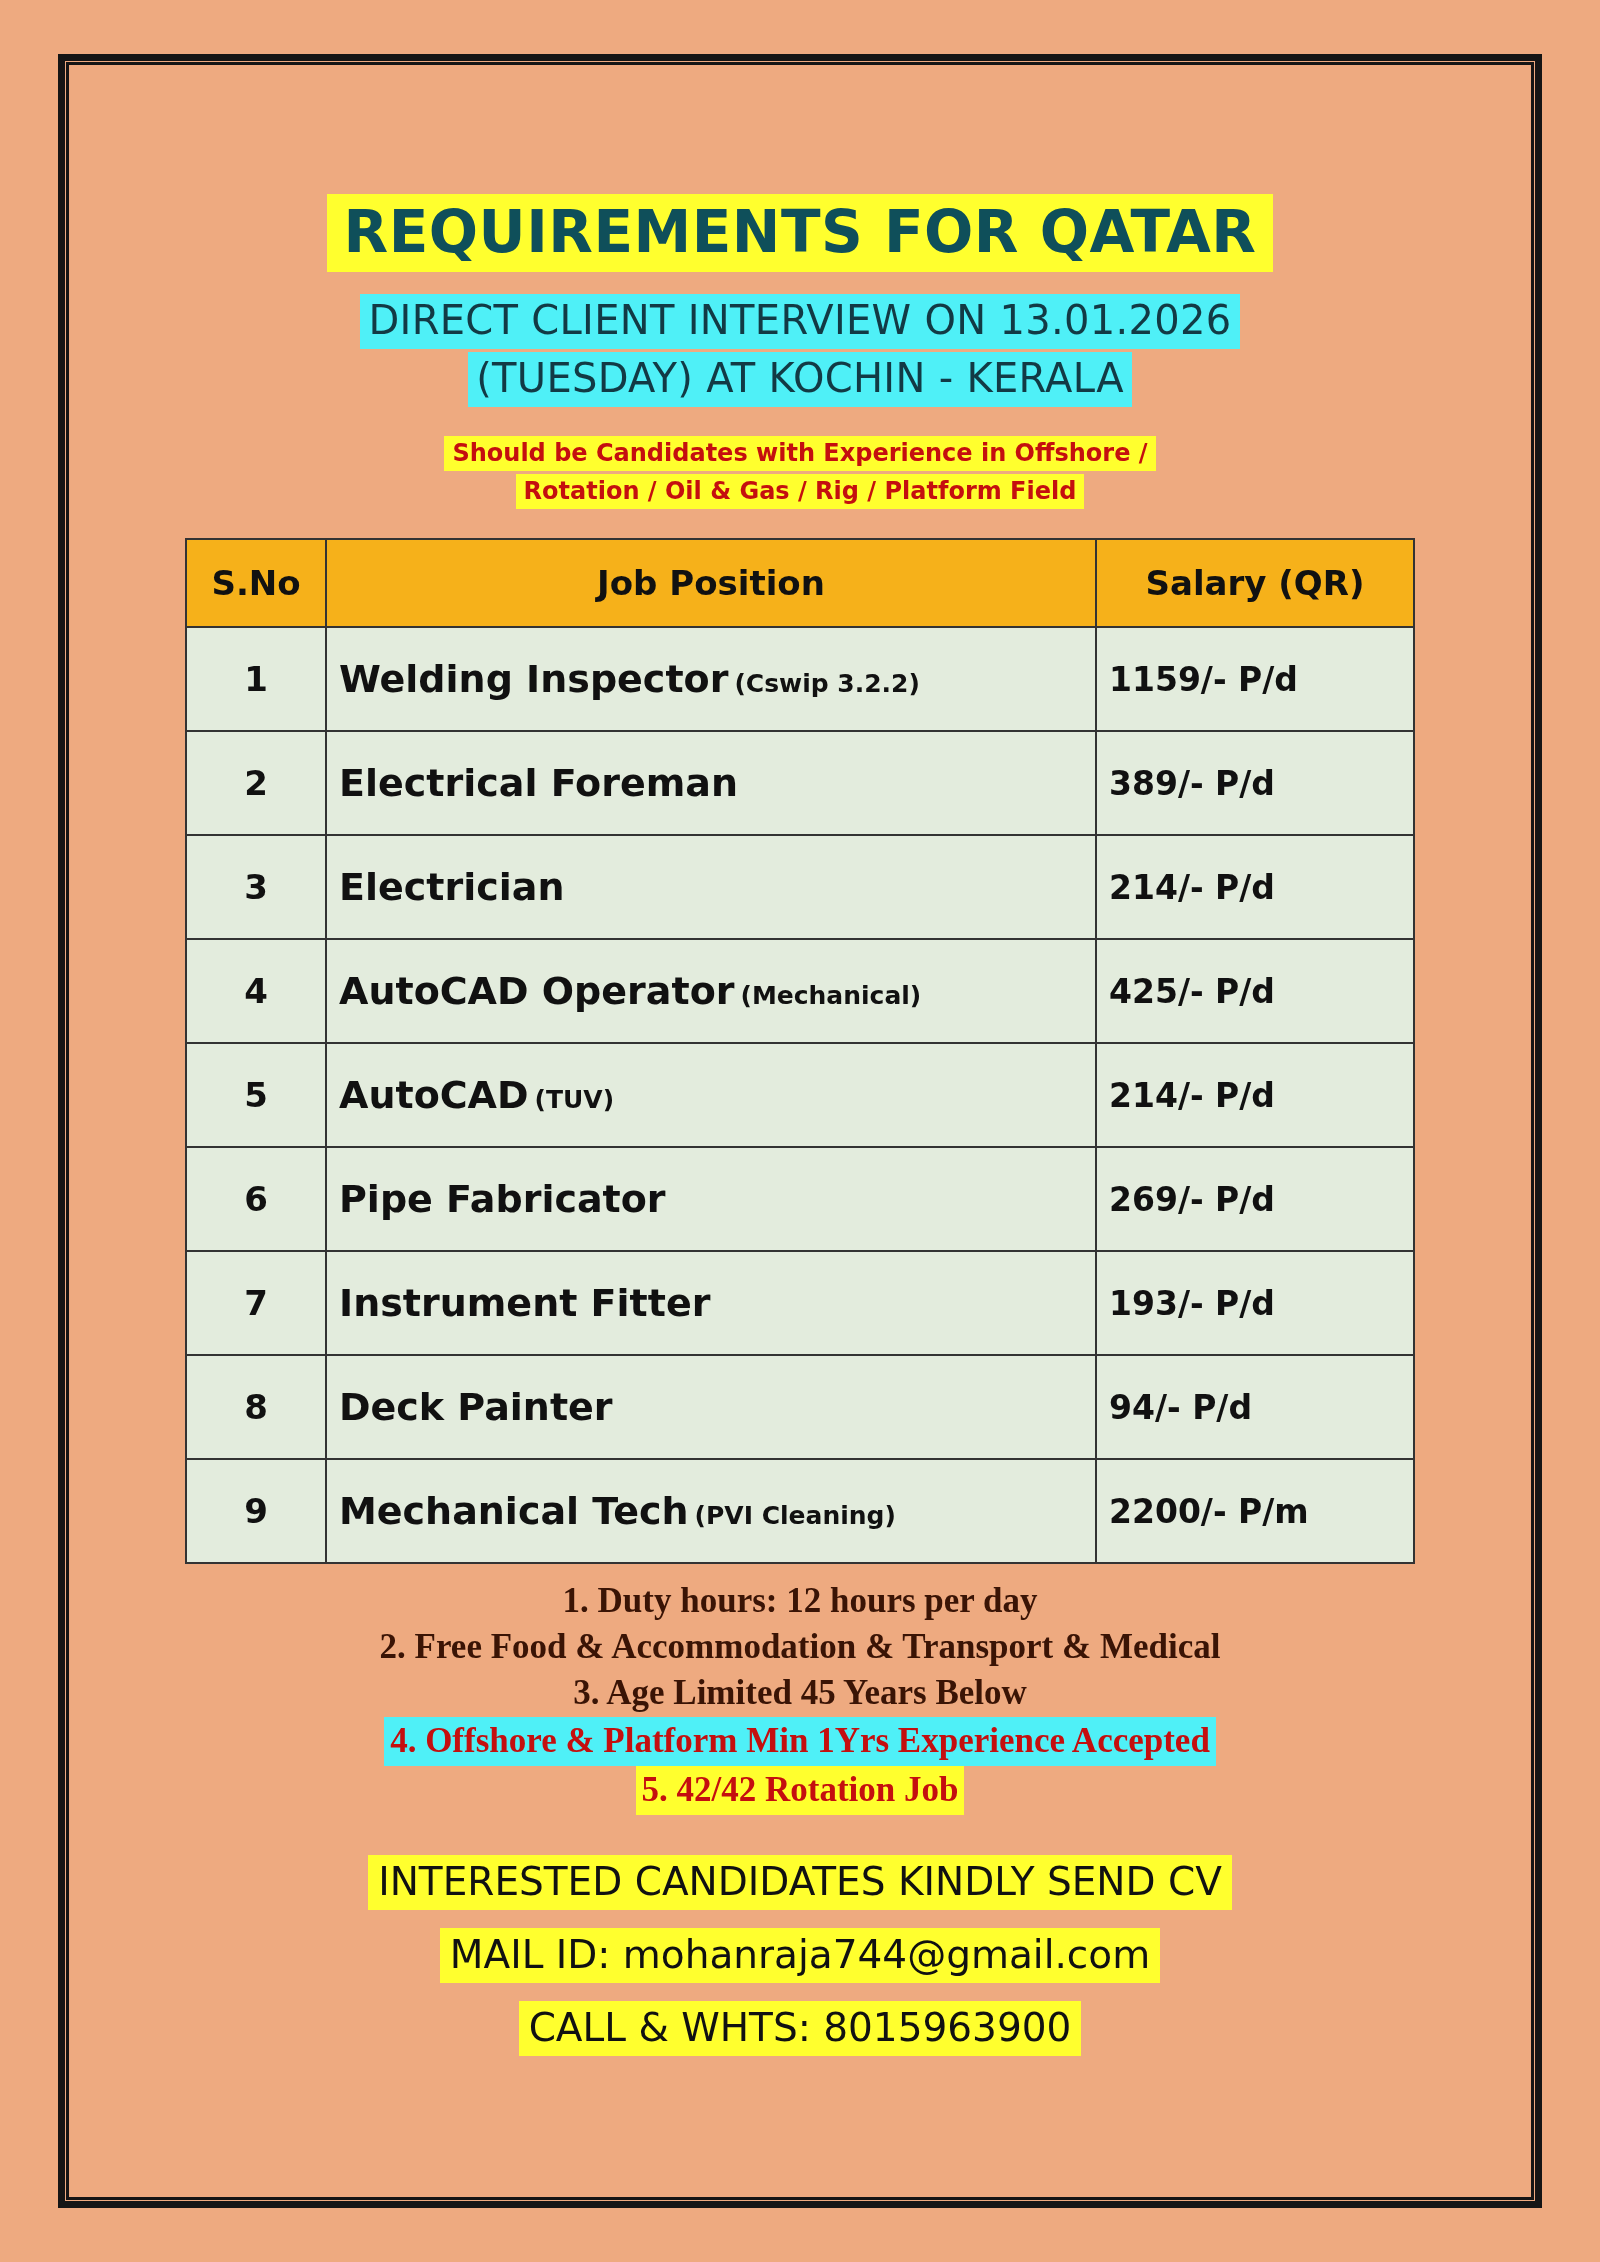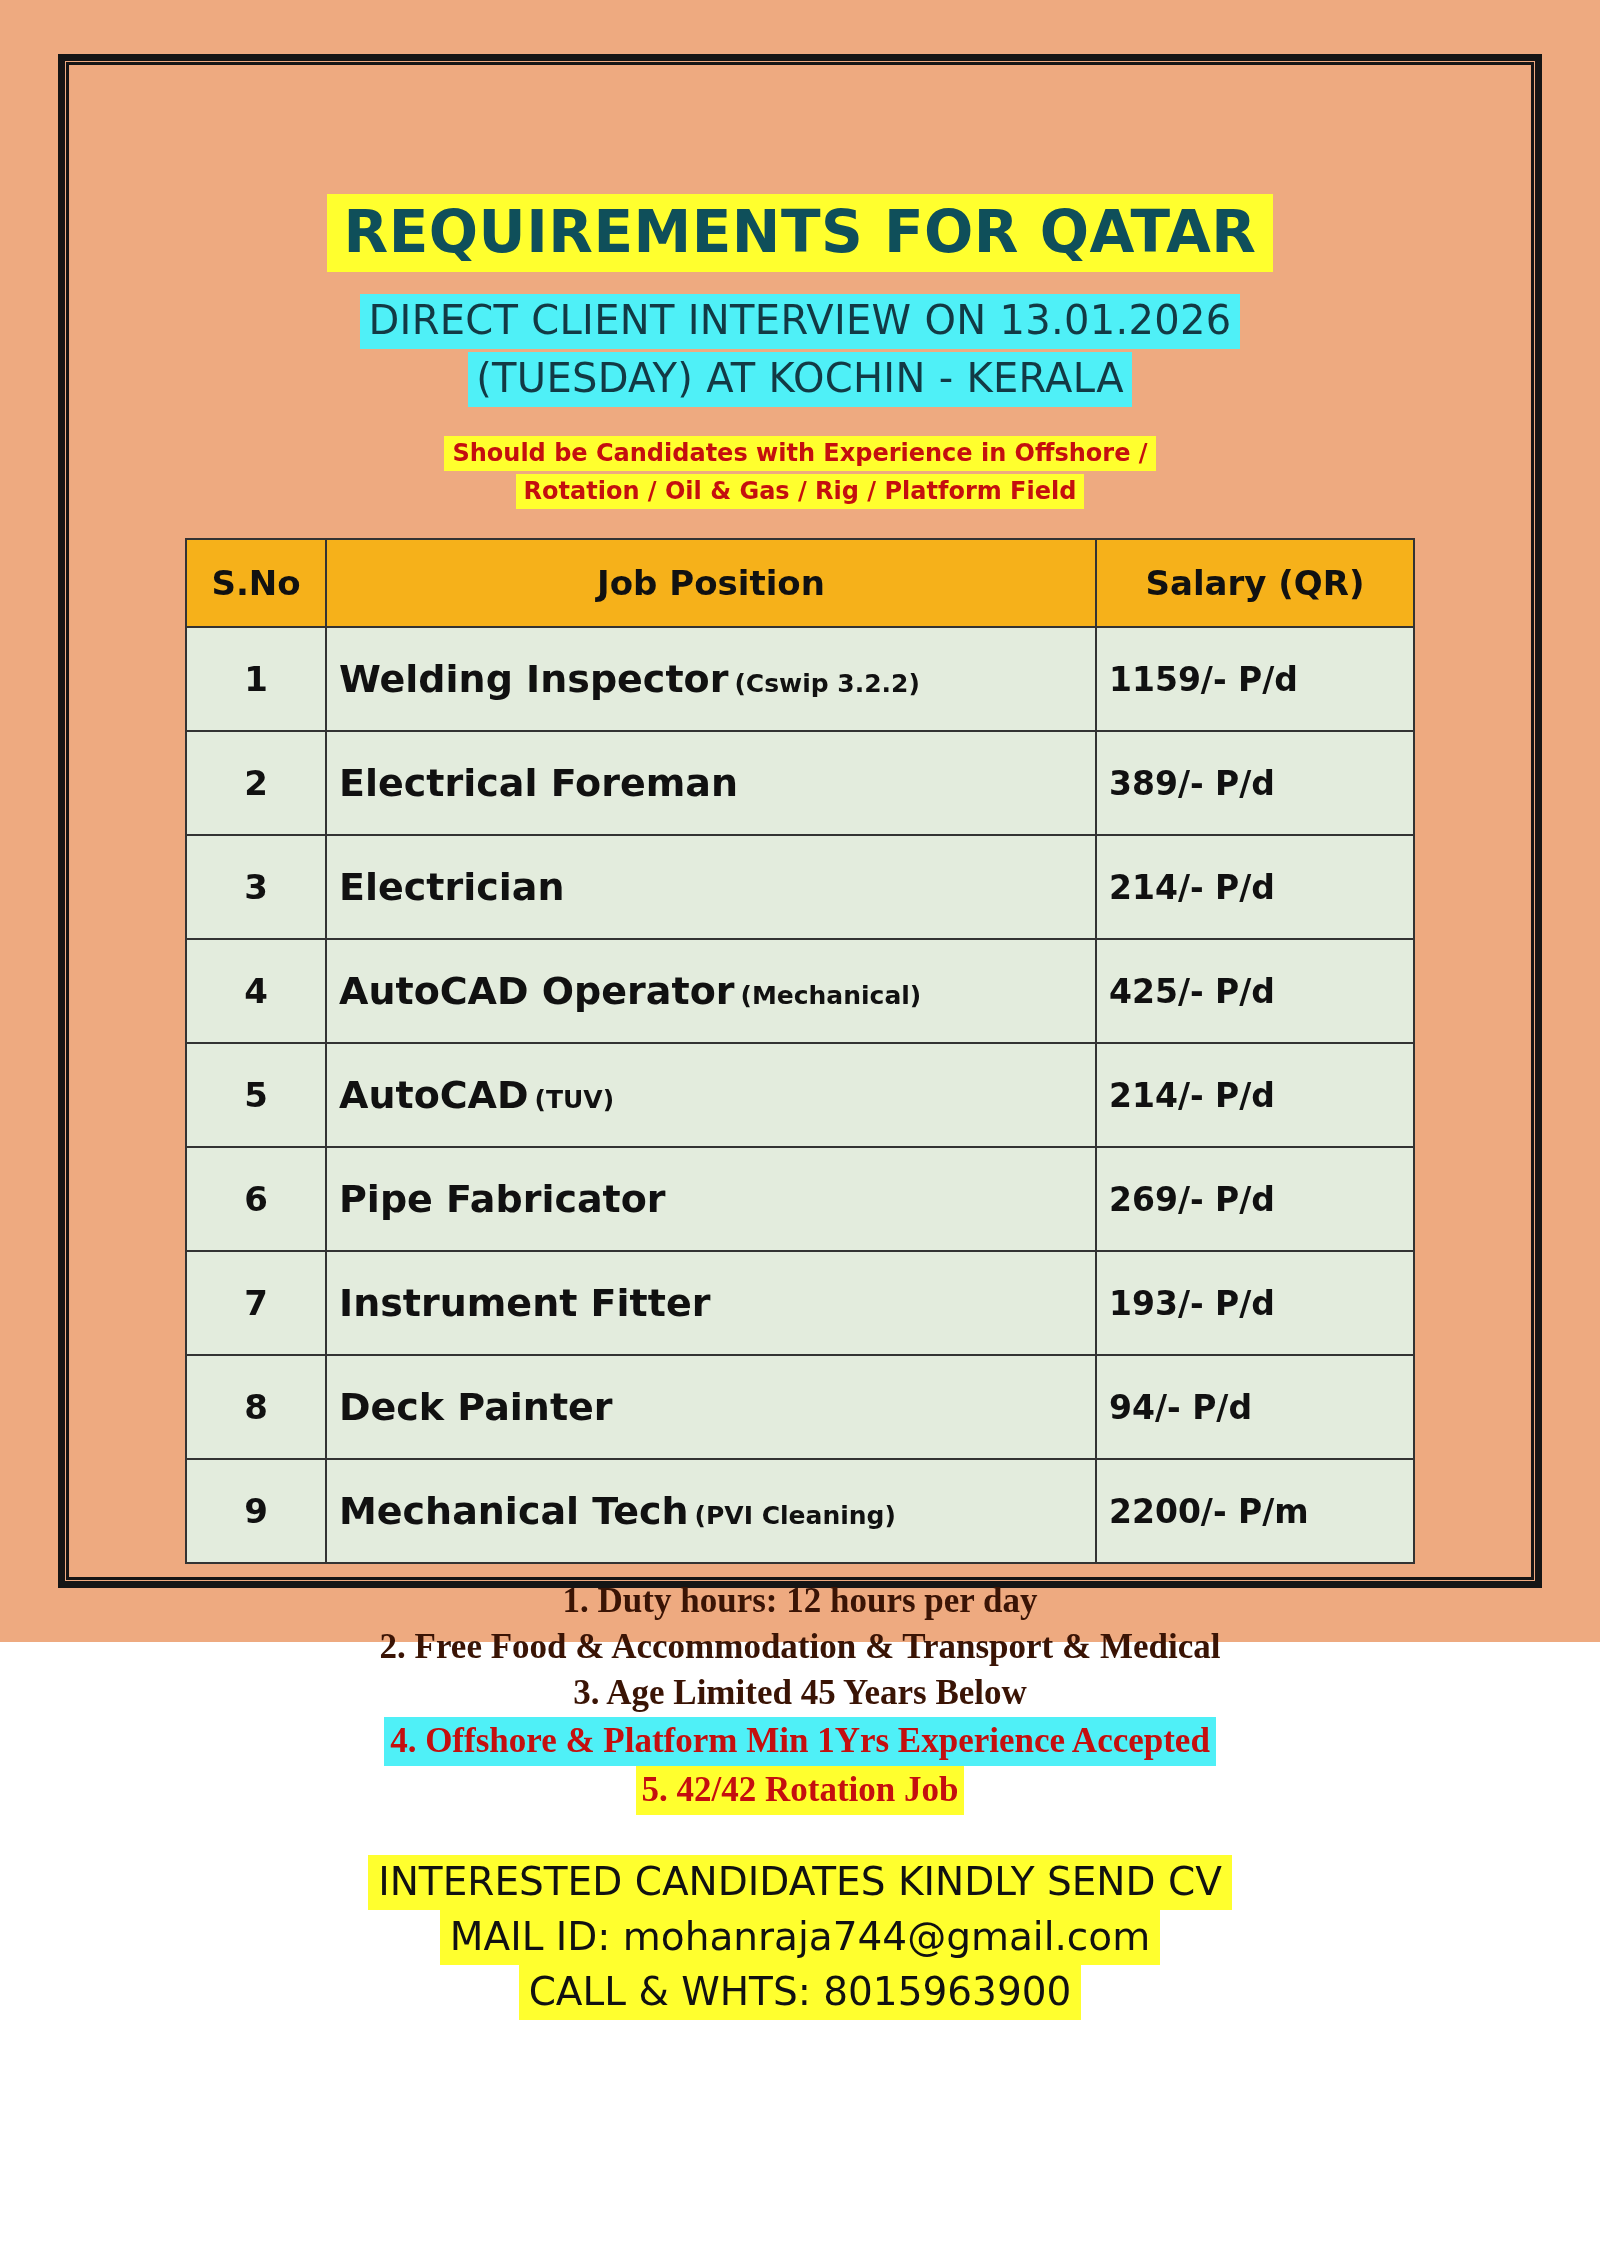--- a/index.html
+++ b/index.html
@@ -8,21 +8,21 @@
     background: #ffffff;
   }
   body {
     width: 1600px;
     height: 2262px;
     font-family: "DejaVu Sans", sans-serif;
   }
   .poster {
     position: relative;
     width: 1600px;
-    height: 1642px;
+    height: 2262px;
     background: #eeaa80;
     box-sizing: border-box;
     padding: 54px 58px;
   }
   .outer-frame {
     position: absolute;
     left: 58px;
     top: 54px;
     right: 58px;
     bottom: 54px;
@@ -164,21 +164,21 @@
   .contact {
     margin-top: 40px;
     line-height: 1.26;
   }
   .contact-line {
     display: inline-block;
     background: #ffff2e;
     color: #111111;
     font-size: 39px;
     padding: 2px 10px 4px 10px;
-    margin-bottom: 0;
+    margin-bottom: 18px;
   }
 </style>
 </head>
 <body>
 
 <div class="poster">
   <div class="outer-frame"></div>
   <div class="inner-frame"></div>
 
   <div class="content">

